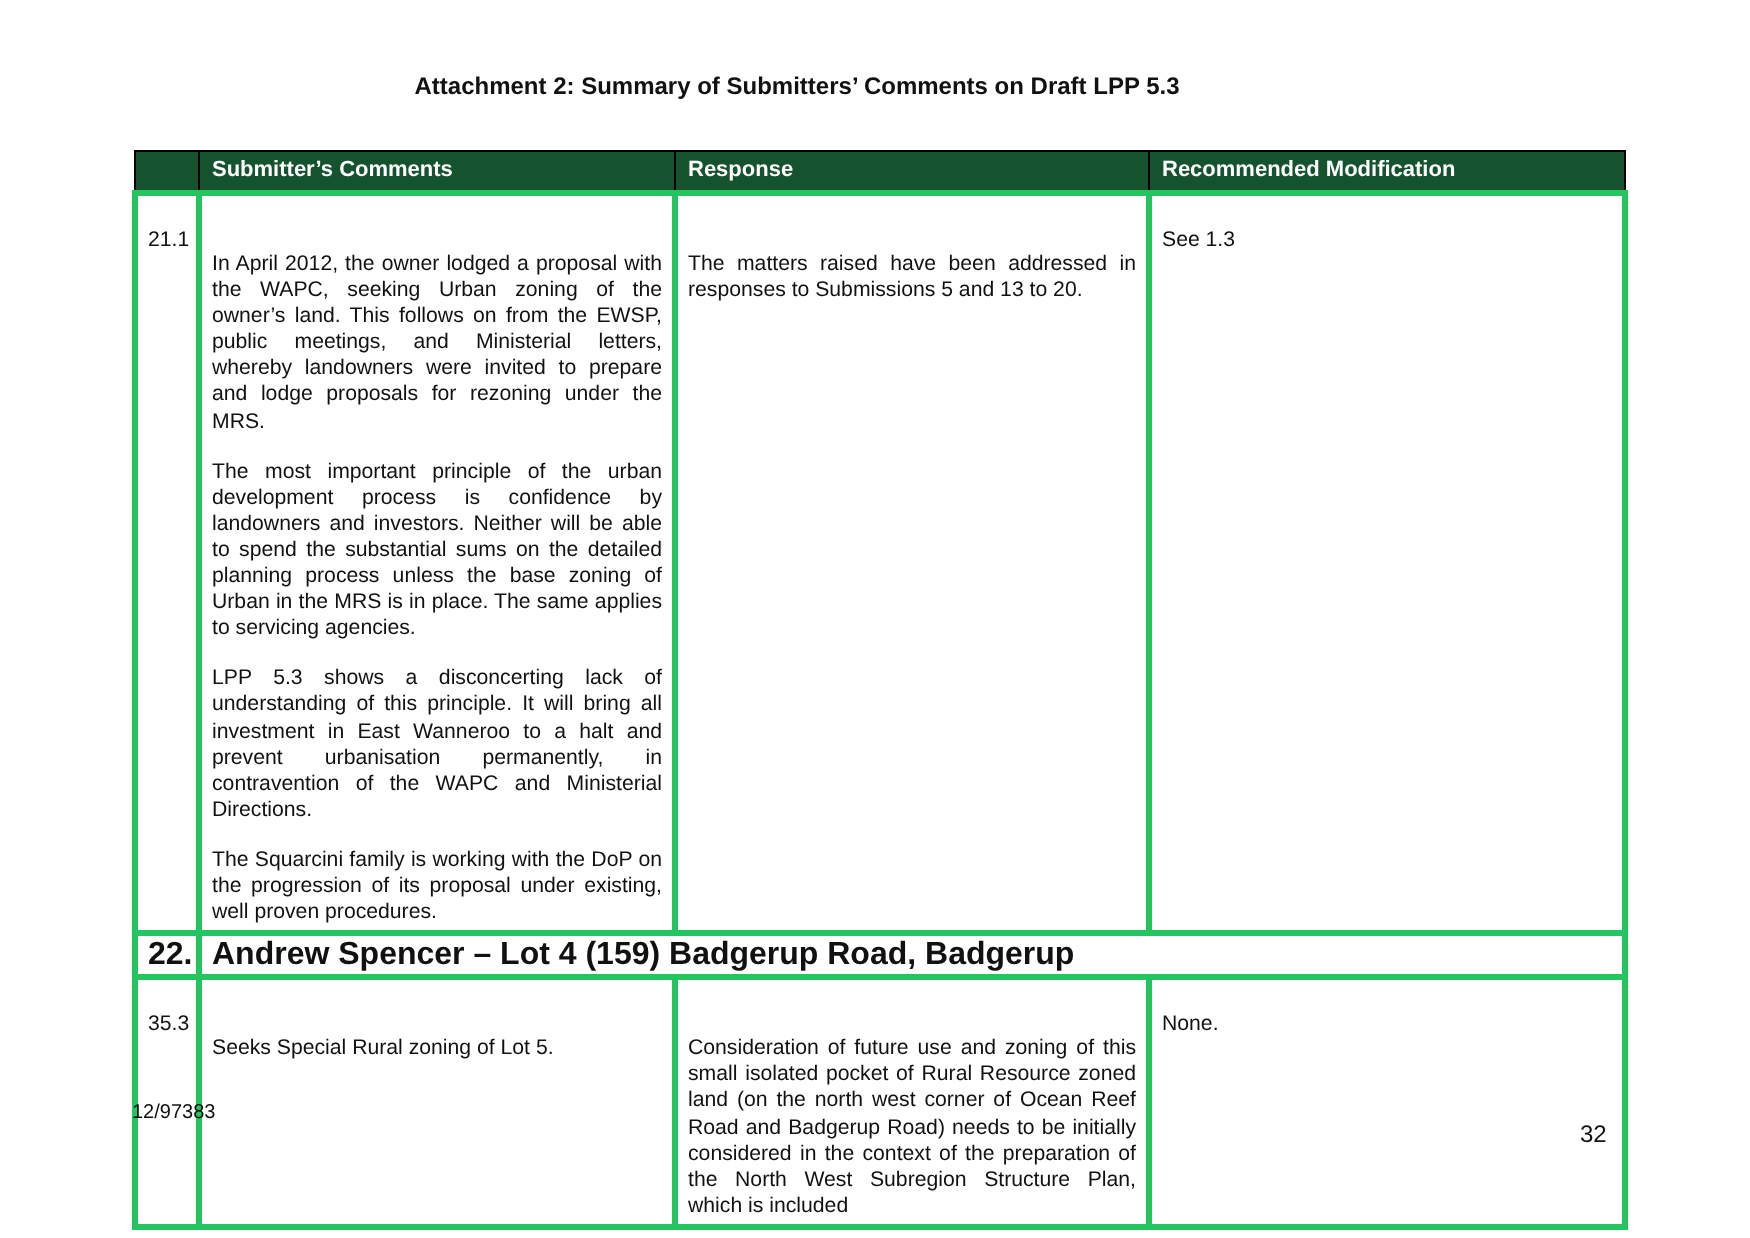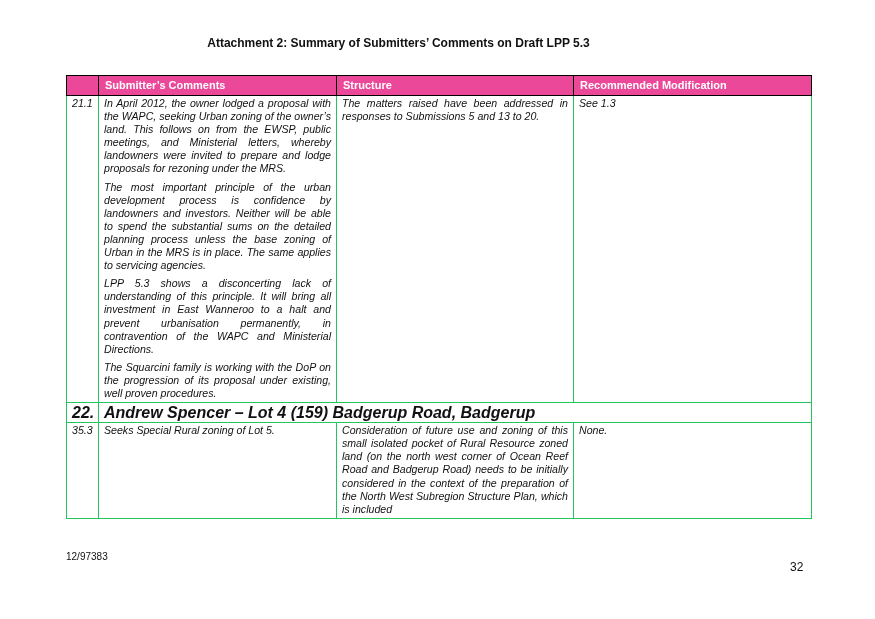--- a/index.html
+++ b/index.html
@@ -15,30 +15,29 @@
     table.grid {
       position: absolute; left: 66px; top: 75px;
       width: 745px; border-collapse: collapse; table-layout: fixed;
       font-size: 10.6px; line-height: 13.1px;
     }
     table.grid col.c0 { width: 32px; }
     table.grid col.c1 { width: 238px; }
     table.grid col.c2 { width: 237px; }
     table.grid col.c3 { width: 238px; }
     table.grid th {
-      background: #ec4899; color: #fff; text-align: left; font-weight: bold;
+      background: #14532d; color: #fff; text-align: left; font-weight: bold;
       font-size: 11px; padding: 2px 6px; height: 15px; border: 1px solid #000;
     }
     table.grid td {
-      border: 1px solid #22c55e; vertical-align: top;
-      padding: 1px 5px 2px 5px;
-      font-style: italic;
+      border: 3px solid #22c55e; vertical-align: top;
+      padding: 16px 5px 2px 5px;
     }
     td.num { padding-left: 4px; padding-right: 2px; }
-    td.just p { text-align: justify; margin: 0 0 5px 0; }
+    td.just p { text-align: justify; margin: 12px 0 5px 0; }
     td.just p:last-child { margin-bottom: 0; }
     tr.section td { font-weight: bold; font-size: 16px; padding-top: 3px; padding-bottom: 3px; }
     .footer-left { position: absolute; left: 66px; top: 551px; font-size: 10px; }
     .footer-right { position: absolute; left: 790px; top: 560px; font-size: 12px; }
   </style>
 </head>
 <body>
 
 <div class="title">Attachment 2: Summary of Submitters’ Comments on Draft LPP 5.3</div>
 
@@ -46,21 +45,21 @@
   <colgroup>
       <col class="c0">
       <col class="c1">
       <col class="c2">
       <col class="c3">
     </colgroup>
   <thead>
     <tr>
       <th></th>
       <th>Submitter’s Comments</th>
-      <th>Structure</th>
+      <th>Response</th>
       <th>Recommended Modification</th>
     </tr>
   </thead>
   <tbody>
     <tr>
       <td class="num">21.1</td>
       <td class="just">
         <p>In April 2012, the owner lodged a proposal with the WAPC, seeking Urban zoning of the owner’s land.  This follows on from the EWSP, public meetings, and Ministerial letters, whereby landowners were invited to prepare and lodge proposals for rezoning under the MRS.</p>
         <p>The most important principle of the urban development process is confidence by landowners and investors.  Neither will be able to spend the substantial sums on the detailed planning process unless the base zoning of Urban in the MRS is in place.  The same applies to servicing agencies.</p>
         <p>LPP 5.3 shows a disconcerting lack of understanding of this principle.  It will bring all investment in East Wanneroo to a halt and prevent urbanisation permanently, in contravention of the WAPC and Ministerial Directions.</p>

